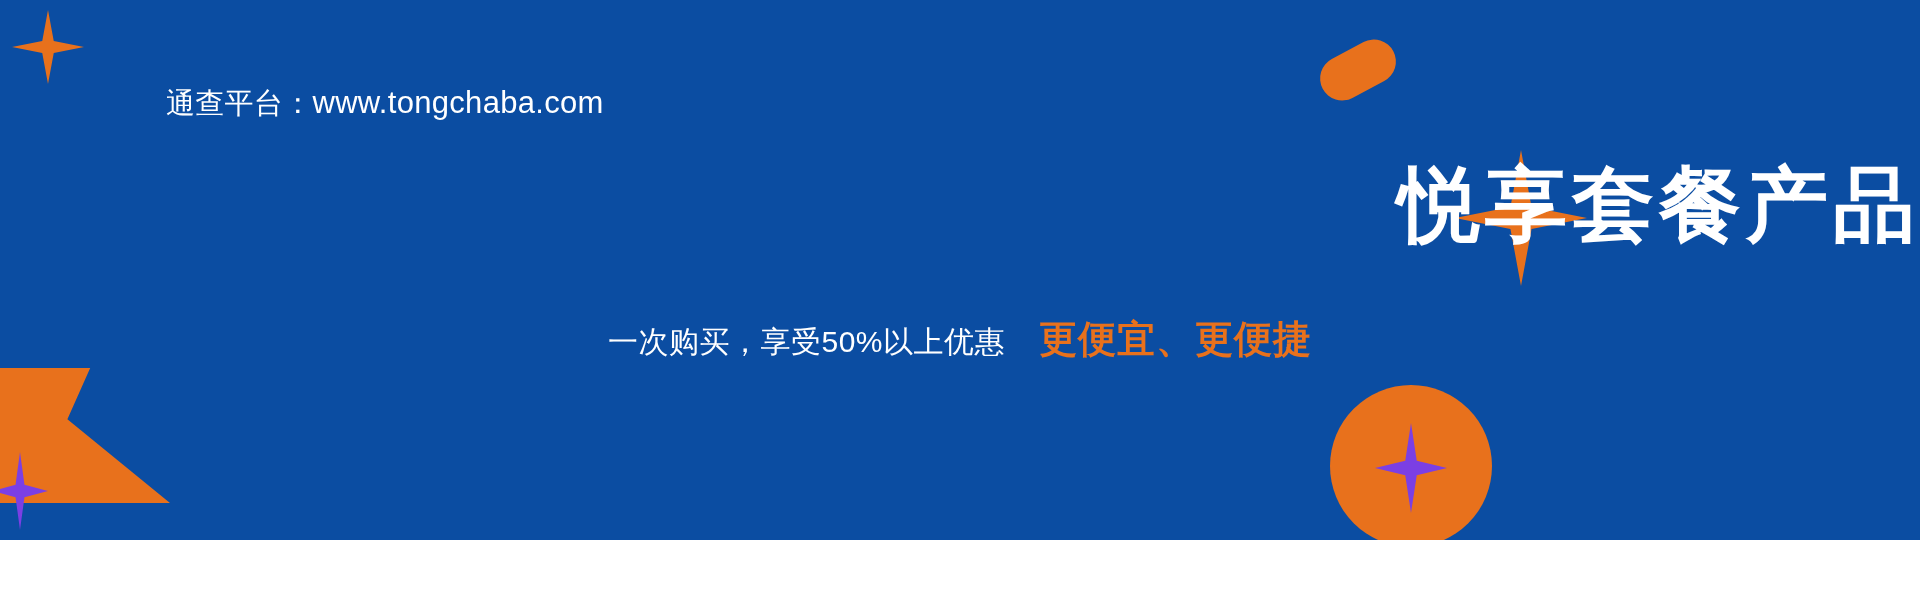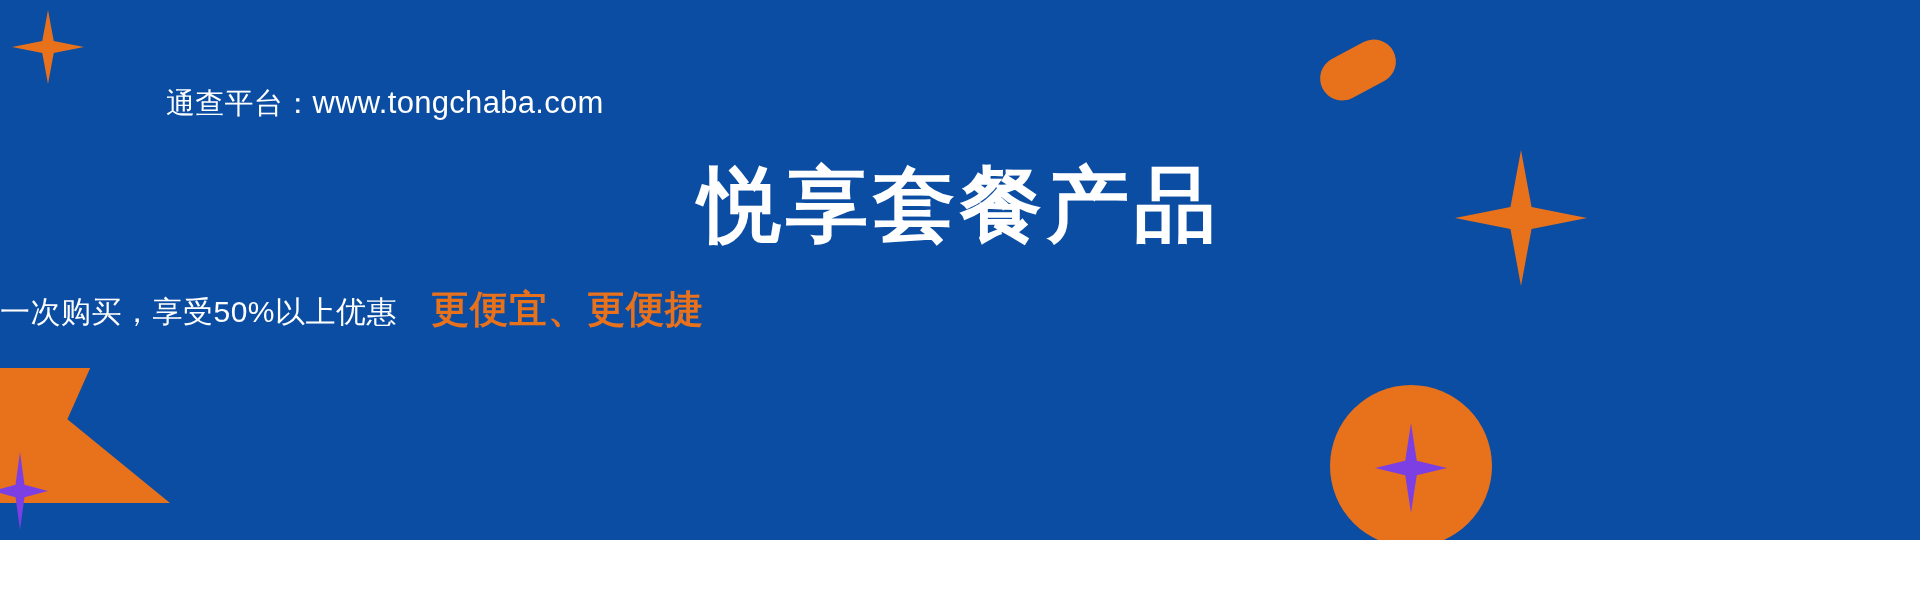--- a/index.html
+++ b/index.html
@@ -118,34 +118,35 @@
     letter-spacing: 0.3px;
   }
   #platform-line .label { font-size: 29px; }
   #platform-line .url   { font-size: 31px; }
 
   #headline {
     position: absolute;
     left: 0;
     right: 0;
     top: 160px;
-    text-align: center;
+    text-align: right;
     color: #ffffff;
     font-size: 82px;
     font-weight: bold;
     letter-spacing: 5px;
     line-height: 1.1;
     white-space: nowrap;
   }
 
   #subline {
     position: absolute;
     left: 0;
     right: 0;
-    top: 283px;
+    top: 313px;
+    text-align: center;
     white-space: nowrap;
     line-height: 1.4;
   }
   #subline .plain {
     color: #ffffff;
     font-size: 30px;
     letter-spacing: 0.5px;
   }
   #subline .gap {
     display: inline-block;

